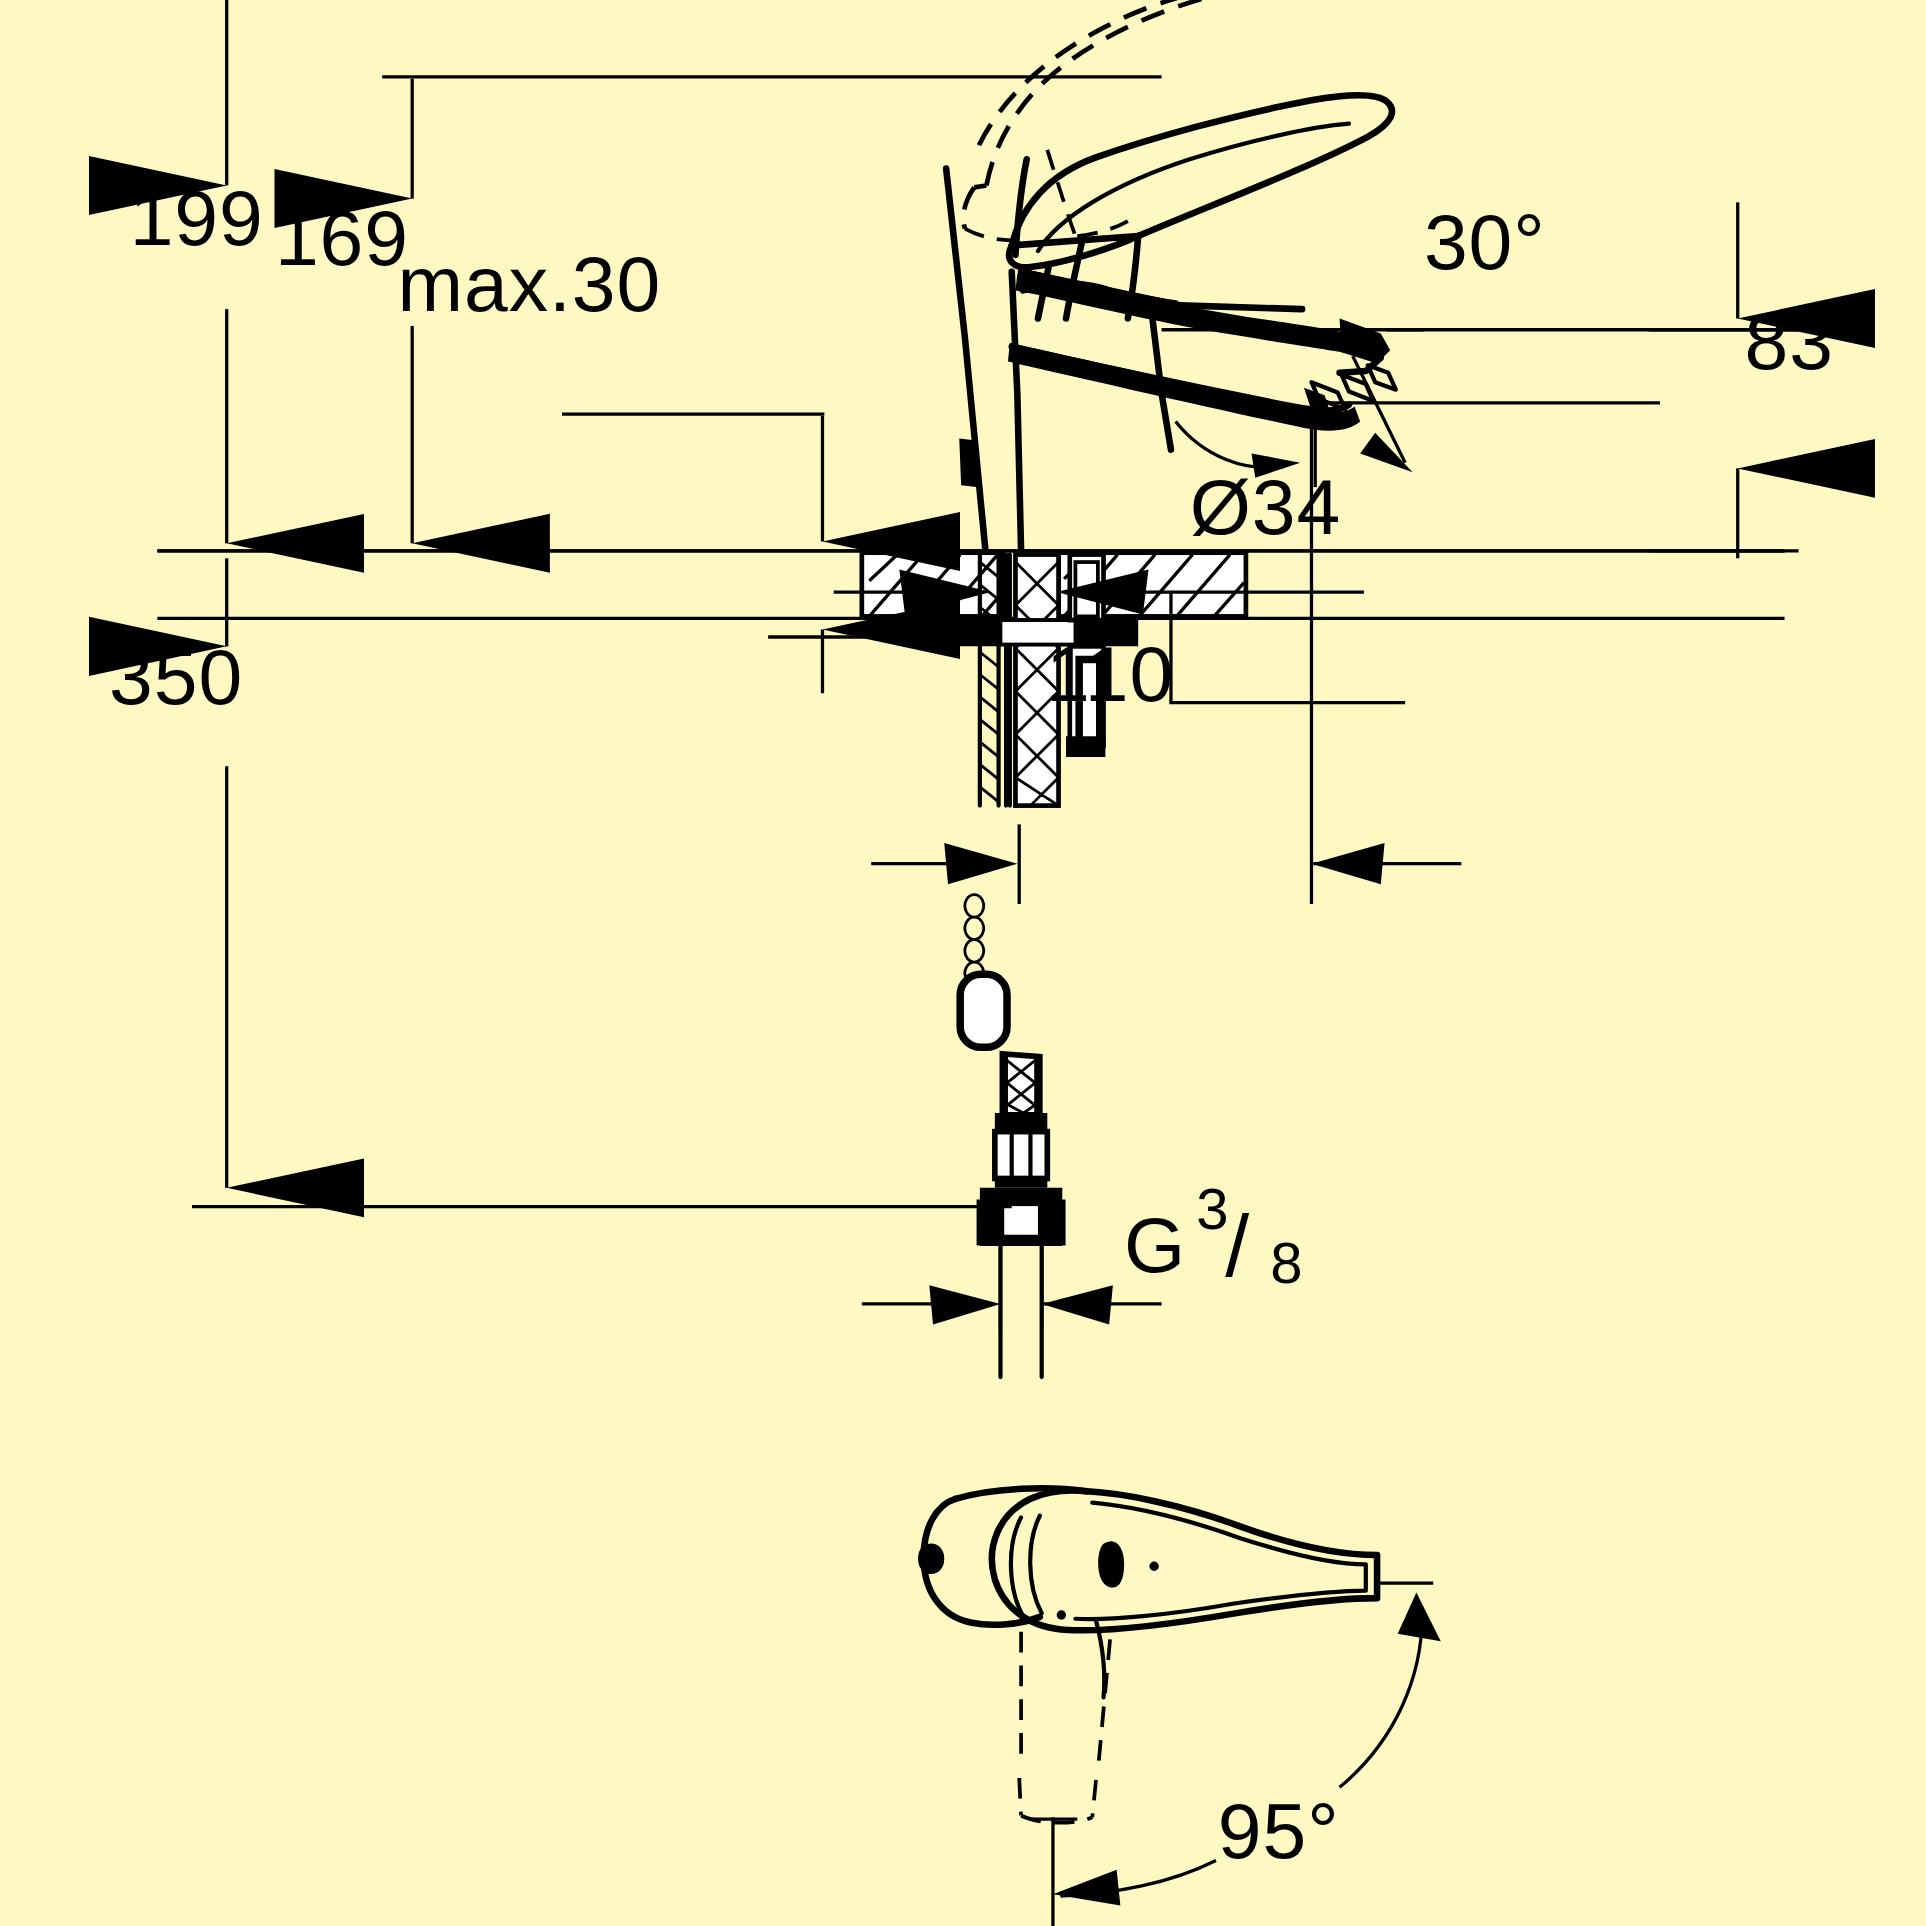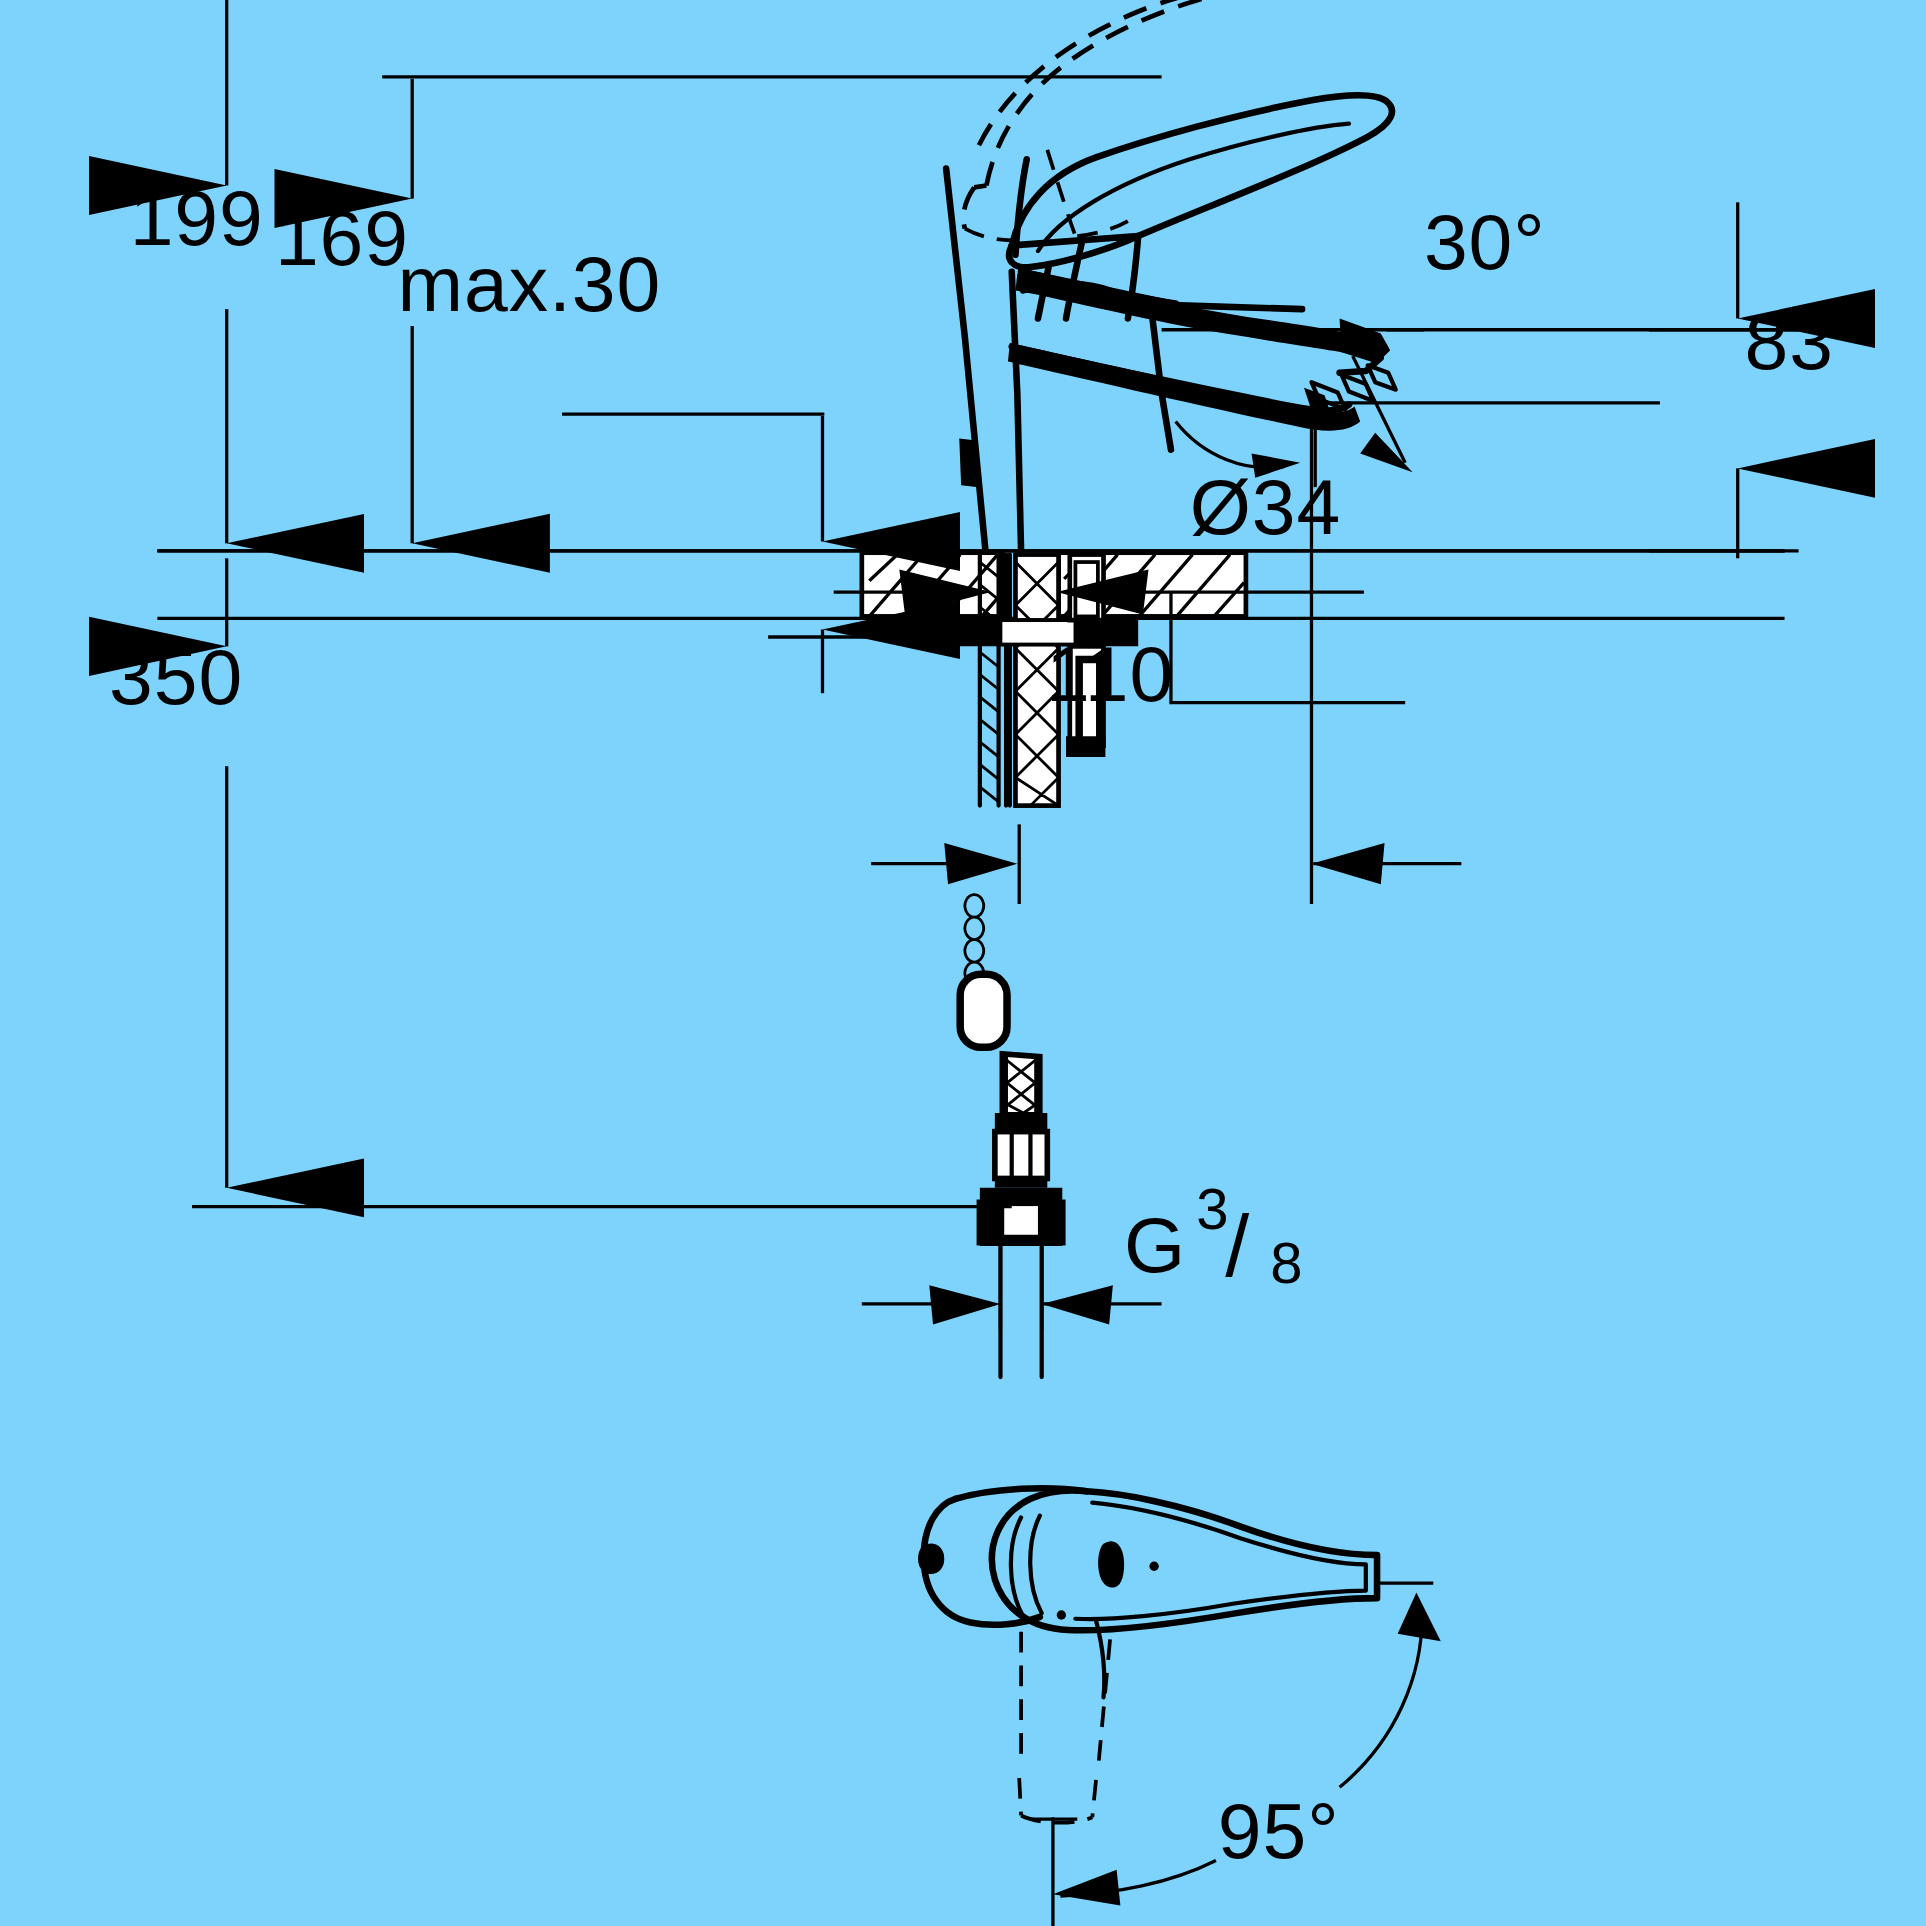--- a/index.html
+++ b/index.html
@@ -10,21 +10,21 @@
   body {
     width: 1926px;
     height: 1926px;
     font-family: "Liberation Sans", sans-serif;
     overflow: hidden;
   }
   #drawing-root {
     position: relative;
     width: 1926px;
     height: 1926px;
-    background: #7dd3fc;
+    background: #fef9c3;
   }
   svg#tech-drawing {
     display: block;
     width: 1926px;
     height: 1926px;
   }
   .dim-text {
     font-family: "Liberation Sans", sans-serif;
     font-size: 84px;
     fill: #000000;

